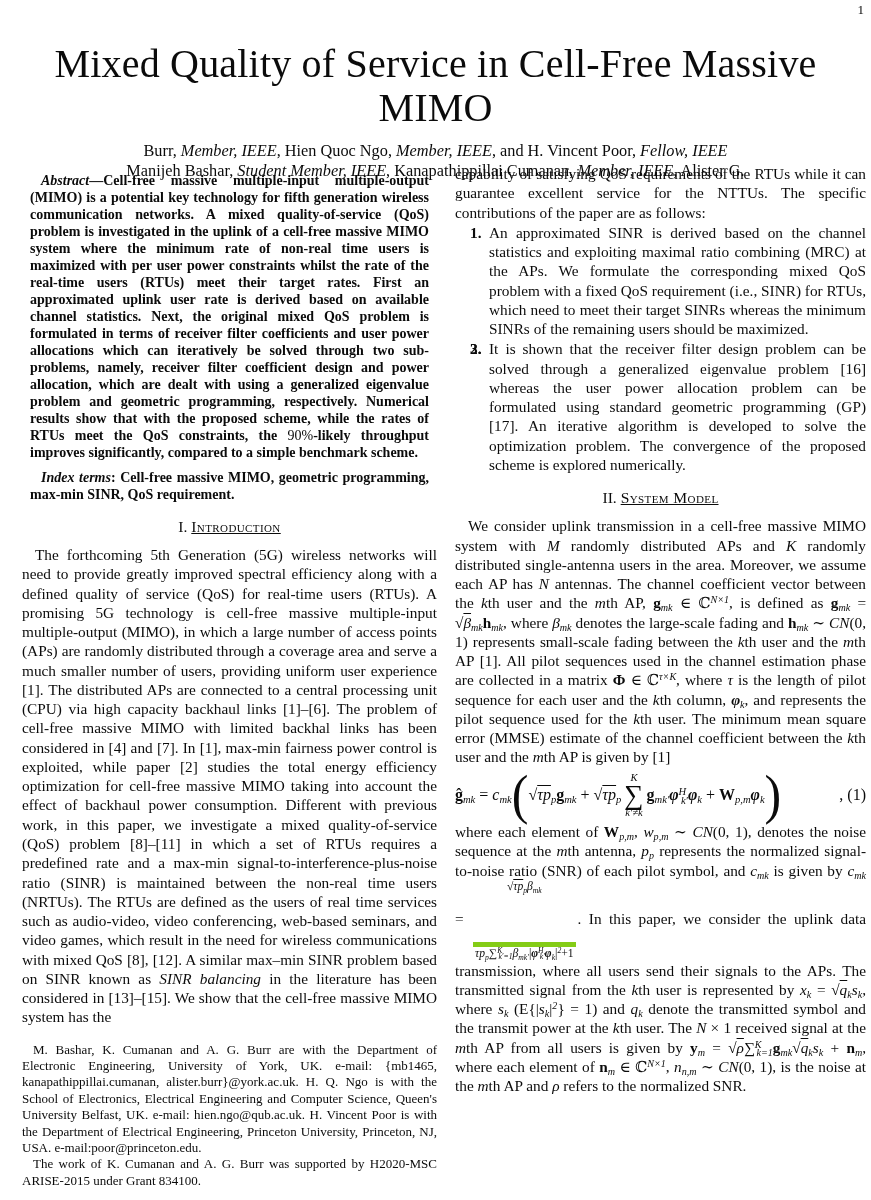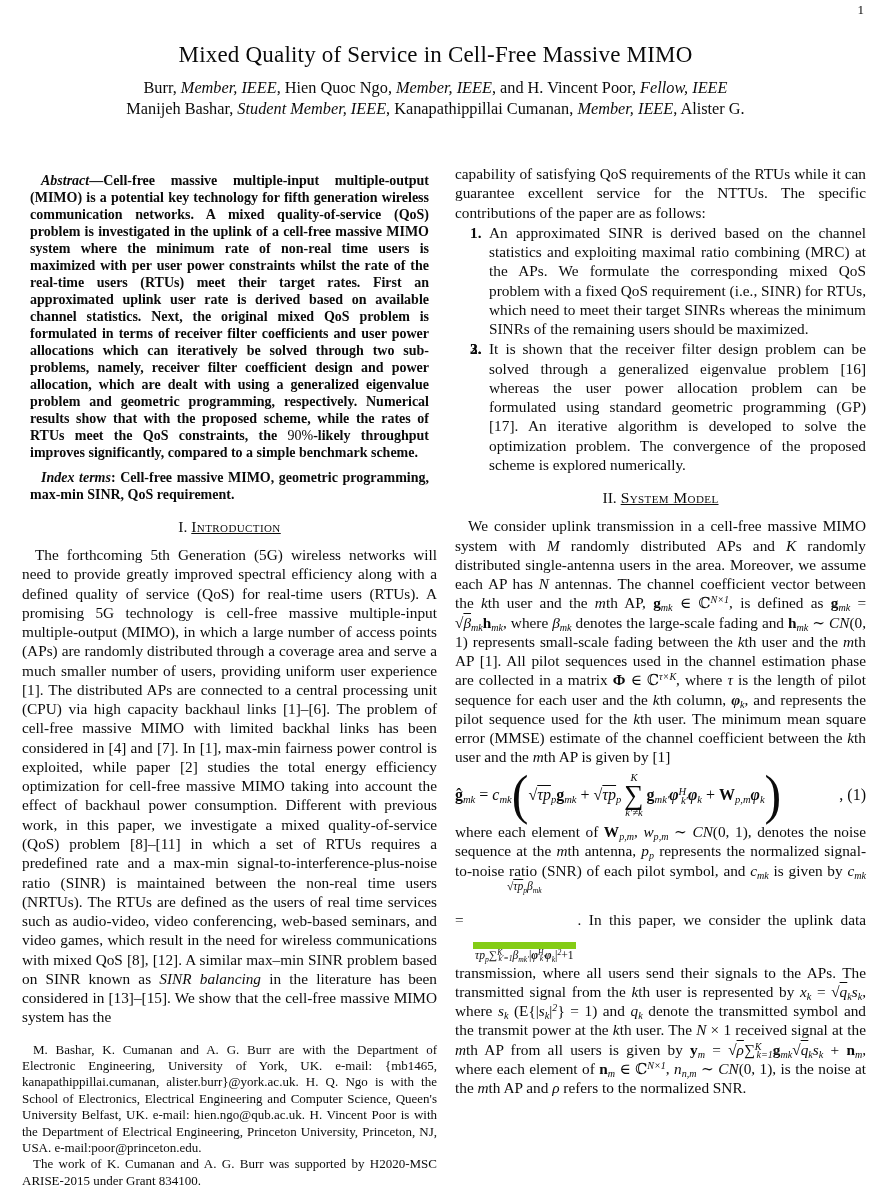--- a/index.html
+++ b/index.html
@@ -1,20 +1,20 @@
 <!DOCTYPE html>
 <html><head>
 <meta charset="utf-8">
 <style>
   html,body{margin:0;padding:0;background:#ffffff;}
   .page{position:relative;width:871px;height:1200px;background:#fff;color:#0b0b0b;
         font-family:"Liberation Serif","DejaVu Serif",serif;overflow:hidden;}
   .pageno{position:absolute;top:2px;right:7px;font-size:13px;}
   .titleblock{position:absolute;top:42px;left:0;width:100%;text-align:center;}
-  .title{font-size:23px;font-weight:400;margin:0;line-height:1.1;letter-spacing:.2px;}
+  .title{font-size:40px;font-weight:400;margin:0;line-height:1.1;letter-spacing:.2px;}
   .authors{margin-top:11px;font-size:16.3px;line-height:1.25;}
   .columns{position:absolute;top:164px;left:22px;display:flex;gap:18px;}
   .col{width:415px;text-align:justify;}
   .col-right{width:411px;}
   .para-bold{font-size:14px;line-height:1.215;font-weight:bold;text-indent:11px;margin:8px;}
   .body-para{font-size:15.3px;line-height:1.26;margin:0;}
   .indent{text-indent:13px;}
   .section-head{text-align:center;font-size:15.6px;font-weight:400;margin:15px 0 9px;}
   .smallcaps{font-variant:small-caps;letter-spacing:.4px;text-decoration:underline;}
   .footnote{font-size:13px;line-height:1.26;margin-top:15px;}
@@ -26,21 +26,21 @@
   .seg-i{font-style:italic;}
   .seg-b{font-weight:bold;}
   .seg-bi{font-weight:bold;font-style:italic;}
   .seg-r{font-weight:normal;}
   .seg-sub{font-size:.66em;font-style:italic;vertical-align:-.33em;line-height:0;}
   .seg-sup{font-size:.66em;font-style:italic;vertical-align:.5em;line-height:0;}
   .seg-sup+.seg-sub{margin-left:-.5em;}
   .seg-ov{font-style:italic;text-decoration:overline;}
   .frac{display:inline-flex;flex-direction:column;align-items:center;vertical-align:middle;
         font-size:.76em;line-height:1.2;text-align:center;text-indent:0;margin:0 2px;gap:48px;}
-  .frac-den{border-top:7px solid #84cc16;padding:0 2px;}
+  .frac-den{border-top:5px solid #84cc16;padding:0 2px;}
   
   .equation{display:flex;align-items:center;justify-content:space-between;
             font-size:16px;margin:6px 0 4px;}
   .eq-body{display:flex;align-items:center;}
   .eq-part{white-space:nowrap;}
   .bparen{font-size:50px;font-weight:400;line-height:.8;transform:scaleY(1.08);
           font-family:"Liberation Serif","DejaVu Serif",serif;}
   .sum{display:inline-flex;flex-direction:column;align-items:center;font-size:10.5px;
        font-style:italic;line-height:1;margin:0 3px;}
   .sum .sigma{font-size:27px;font-style:normal;line-height:.9;}

